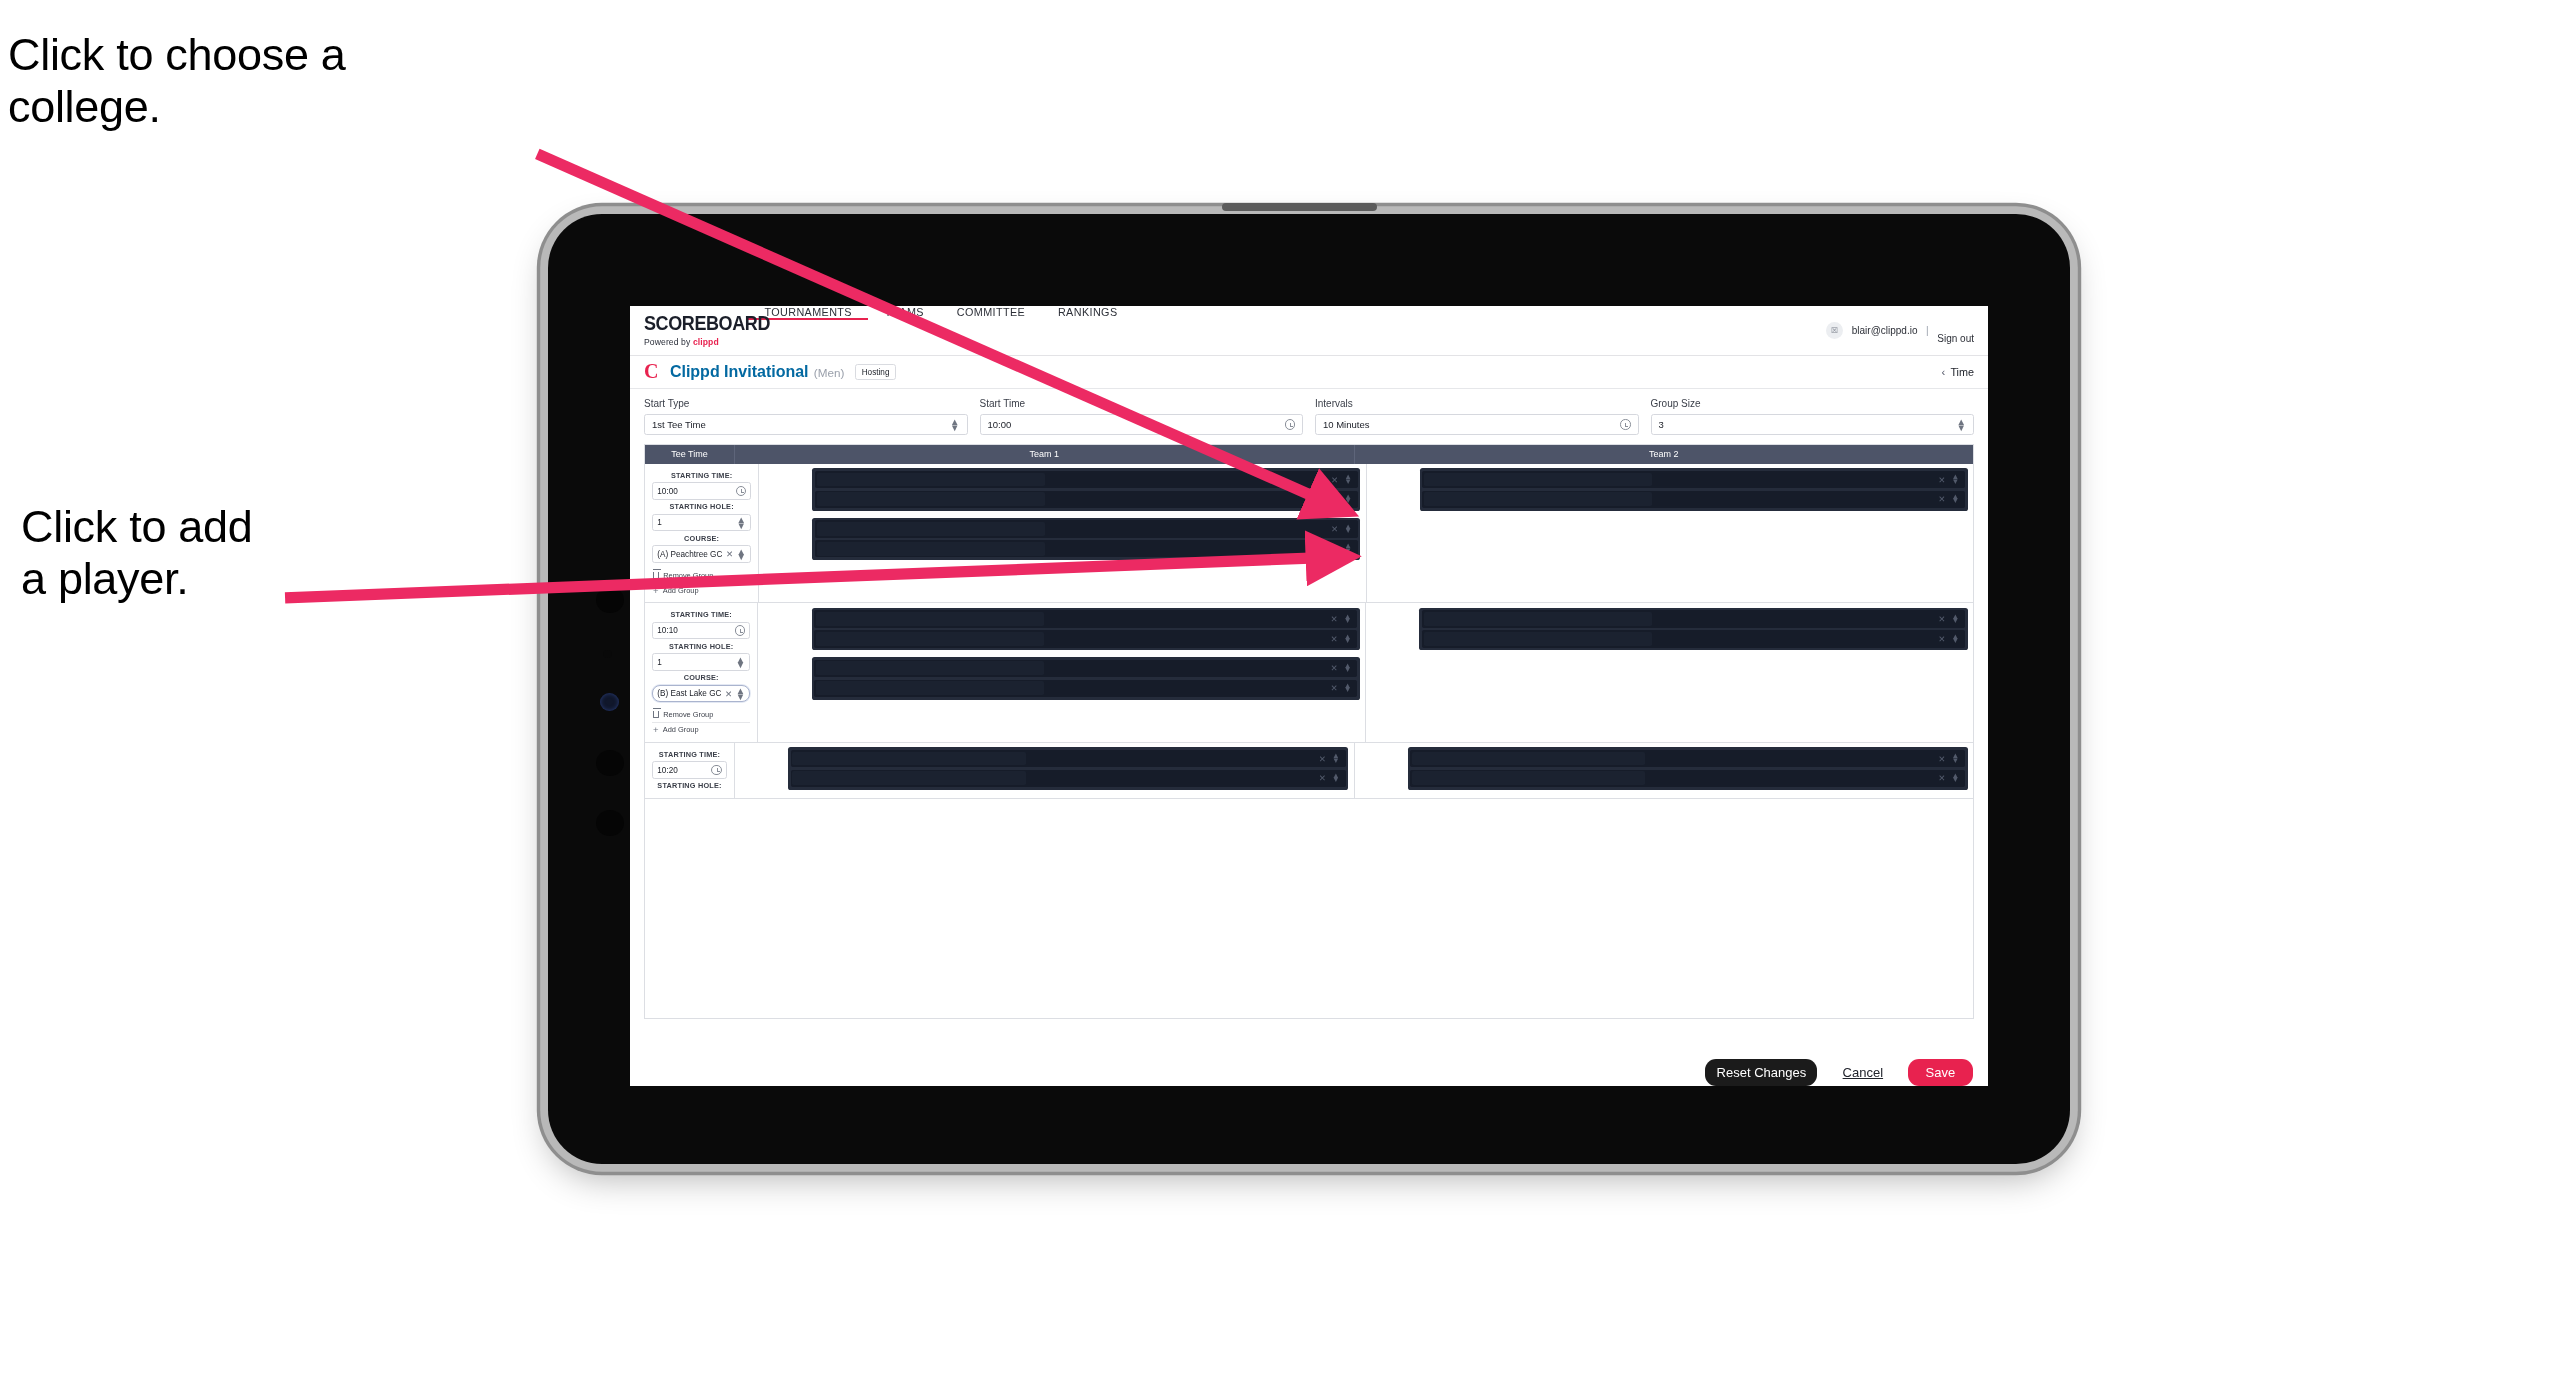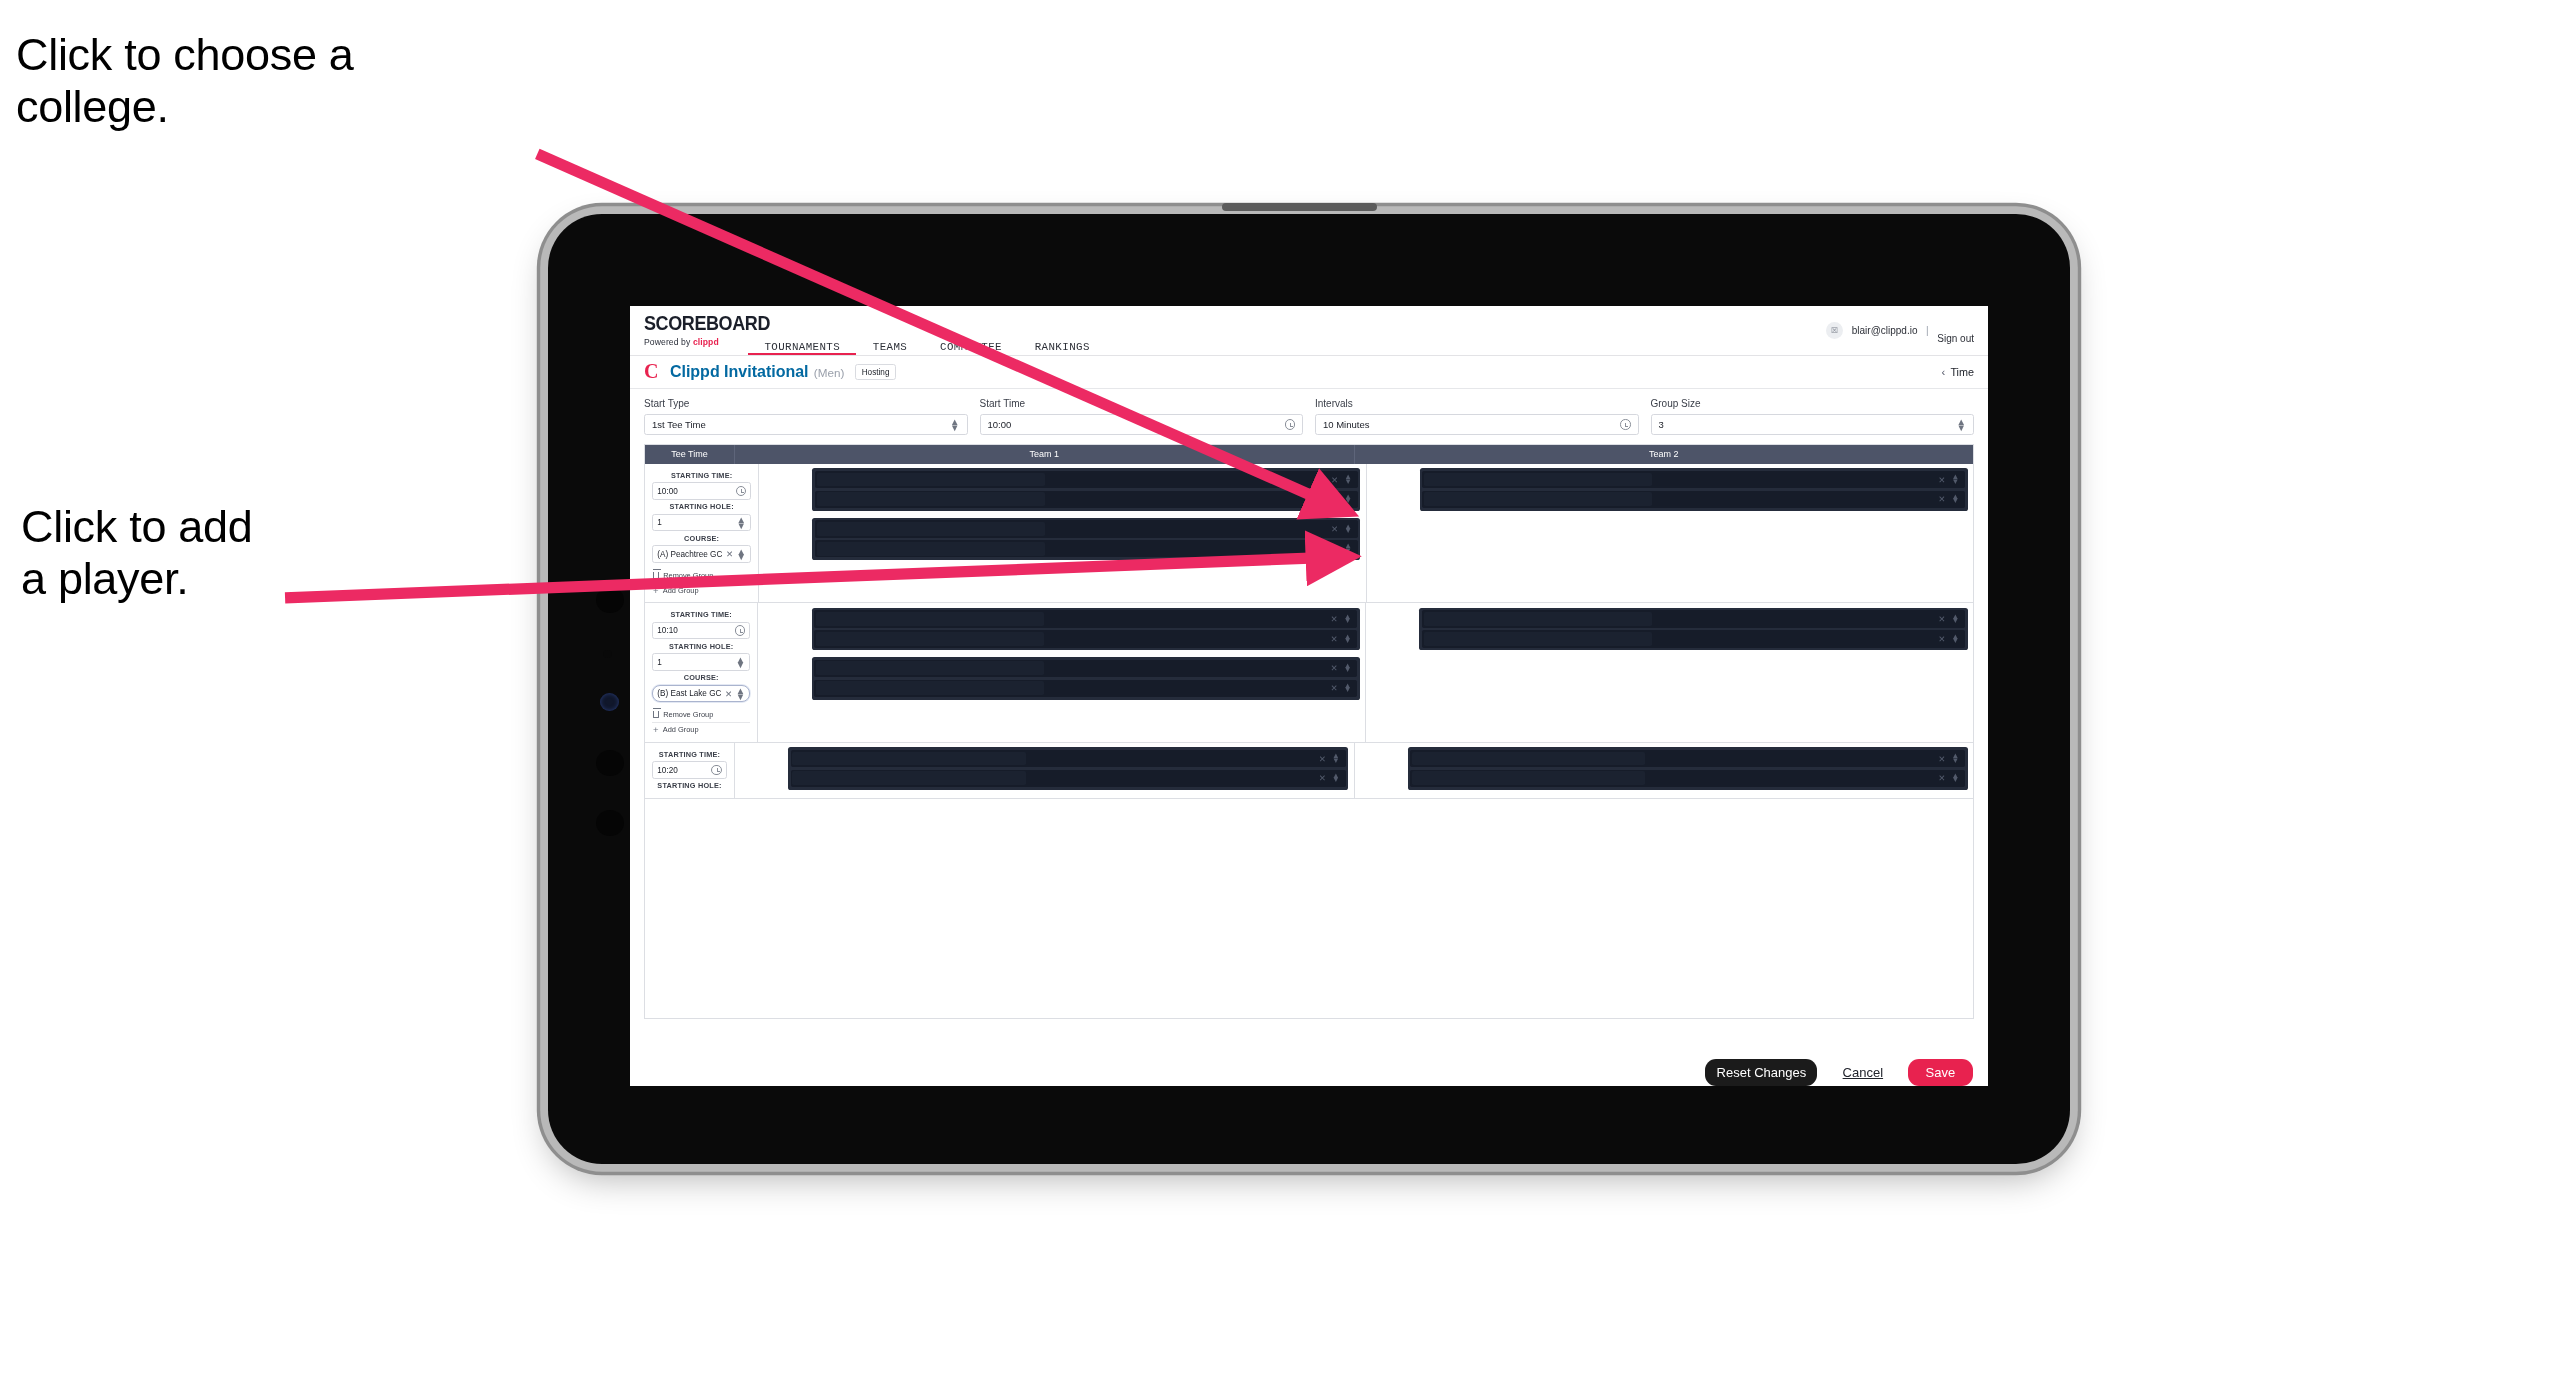--- a/index.html
+++ b/index.html
@@ -11,21 +11,21 @@
   
   .annot {
     position: absolute;
     font-family: "Liberation Sans", sans-serif;
     font-size: 45px;
     line-height: 1.16;
     color: #000;
     white-space: pre-line;
     letter-spacing: -0.3px;
   }
-  #annot-college { left: 16px; top: 29px; width: 518px; }
+  #annot-college { left: 8px; top: 29px; width: 518px; }
   #annot-player  { left: 21px; top: 501px; width: 449px; }
 
   .arrow-svg { position: absolute; left: 0; top: 0; width: 2576px; height: 1386px; pointer-events: none; }
 
   
   #tablet {
     position: absolute;
     left: 548px; top: 214px;
     width: 1522px; height: 950px;
     background: #0a0a0a;
@@ -58,21 +58,21 @@
   }
   #brand { width: 118px; flex: 0 0 118px; display: flex; flex-direction: column; justify-content: center; padding-left: 14px; }
   .brand-word {
     font-family: "Liberation Sans", sans-serif;
     font-weight: 700; font-size: 18px; letter-spacing: -0.4px;
     color: #1b1f2a; line-height: 1; transform: scaleY(1.12); transform-origin: left center;
   }
   .brand-sub { font-size: 8.6px; color: #2b2f3a; margin-top: 5.2px; letter-spacing: 0.1px; }
   .brand-sub b { color: #e8224f; font-weight: 700; }
 
-  .navtabs { display: flex; align-items: flex-end; font-family: Liberation Mono, monospace; }
+  .navtabs { display: flex; align-items: flex-start; }
   .navtab {
     display: flex; align-items: center; padding: 0 16.4px;
     font-size: 10.8px; letter-spacing: 0.4px; color: #2d3038;
     border-bottom: 2.6px solid transparent; cursor: pointer;
   }
   .navtab.active { border-bottom-color: #e8224f; }
 
   #account { margin-left: auto; display: flex; align-items: center; padding-right: 14px; gap: 8.6px; }
   #avatar {
     width: 17.3px; height: 17.3px; border-radius: 50%; background: #eceef1;

